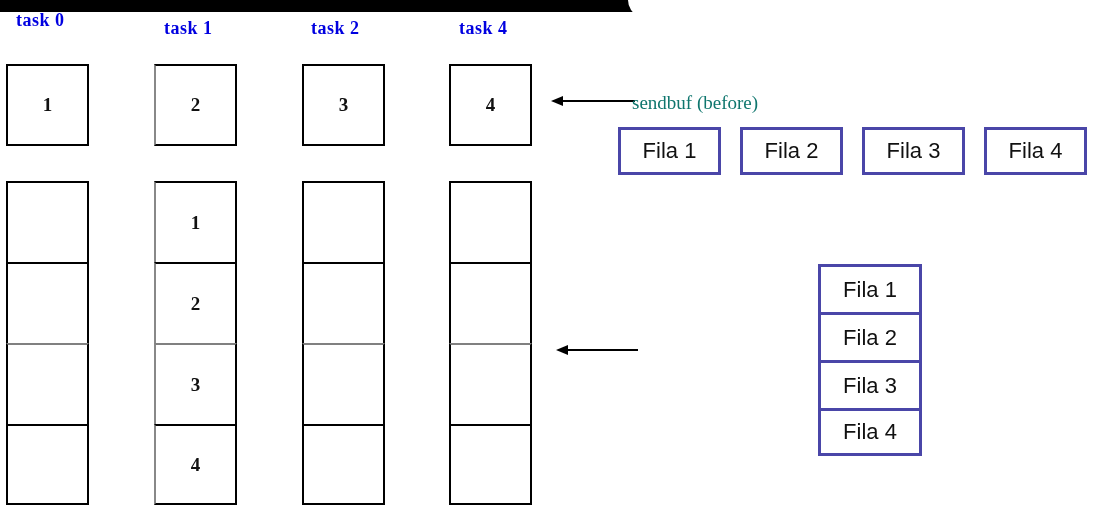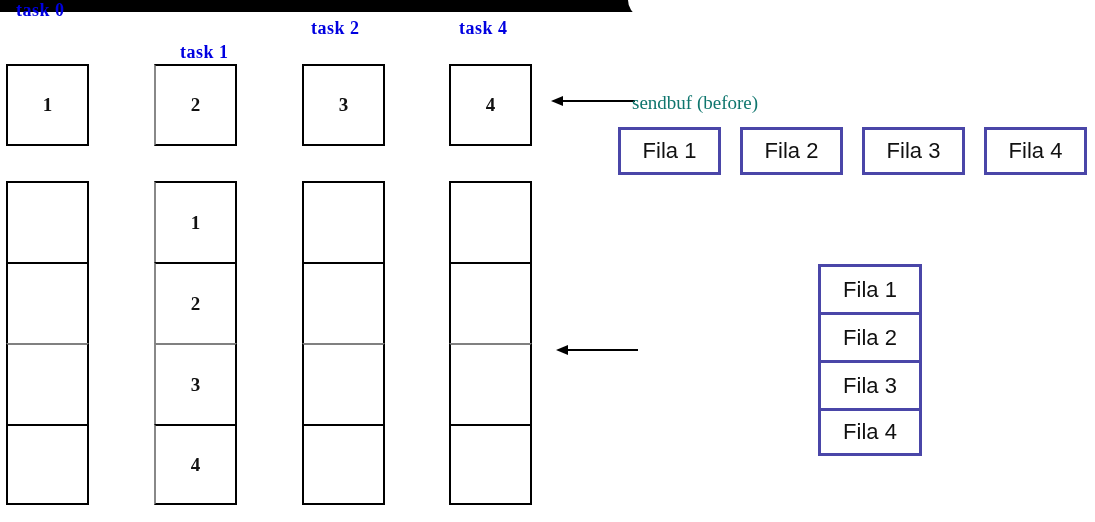--- a/index.html
+++ b/index.html
@@ -171,22 +171,22 @@
 </head>
 <body>
 
 <div id="canvas">
 
   <div class="top-strip"></div>
   <div class="top-blob"></div>
   <div class="top-blob2"></div>
 
   <div id="task-labels">
-      <div class="task-label" style="left: 16px; top: 0;">task 0</div>
-      <div class="task-label" style="left: 180px; top: 18px; margin-top: 24px;">task 1</div>
+      <div class="task-label" style="left: 16px; top: 10px;">task 0</div>
+      <div class="task-label" style="left: 164px; top: 18px;">task 1</div>
       <div class="task-label" style="left: 311px; top: 18px;">task 2</div>
       <div class="task-label" style="left: 459px; top: 18px;">task 4</div>
     </div>
 
   <div id="sendbuf-boxes">
       <div class="send-box" style="left: 6px; top: 64px;">1</div>
       <div class="send-box grey-left" style="left: 154px; top: 64px;">2</div>
       <div class="send-box" style="left: 302px; top: 64px;">3</div>
       <div class="send-box" style="left: 449px; top: 64px;">4</div>
     </div>

